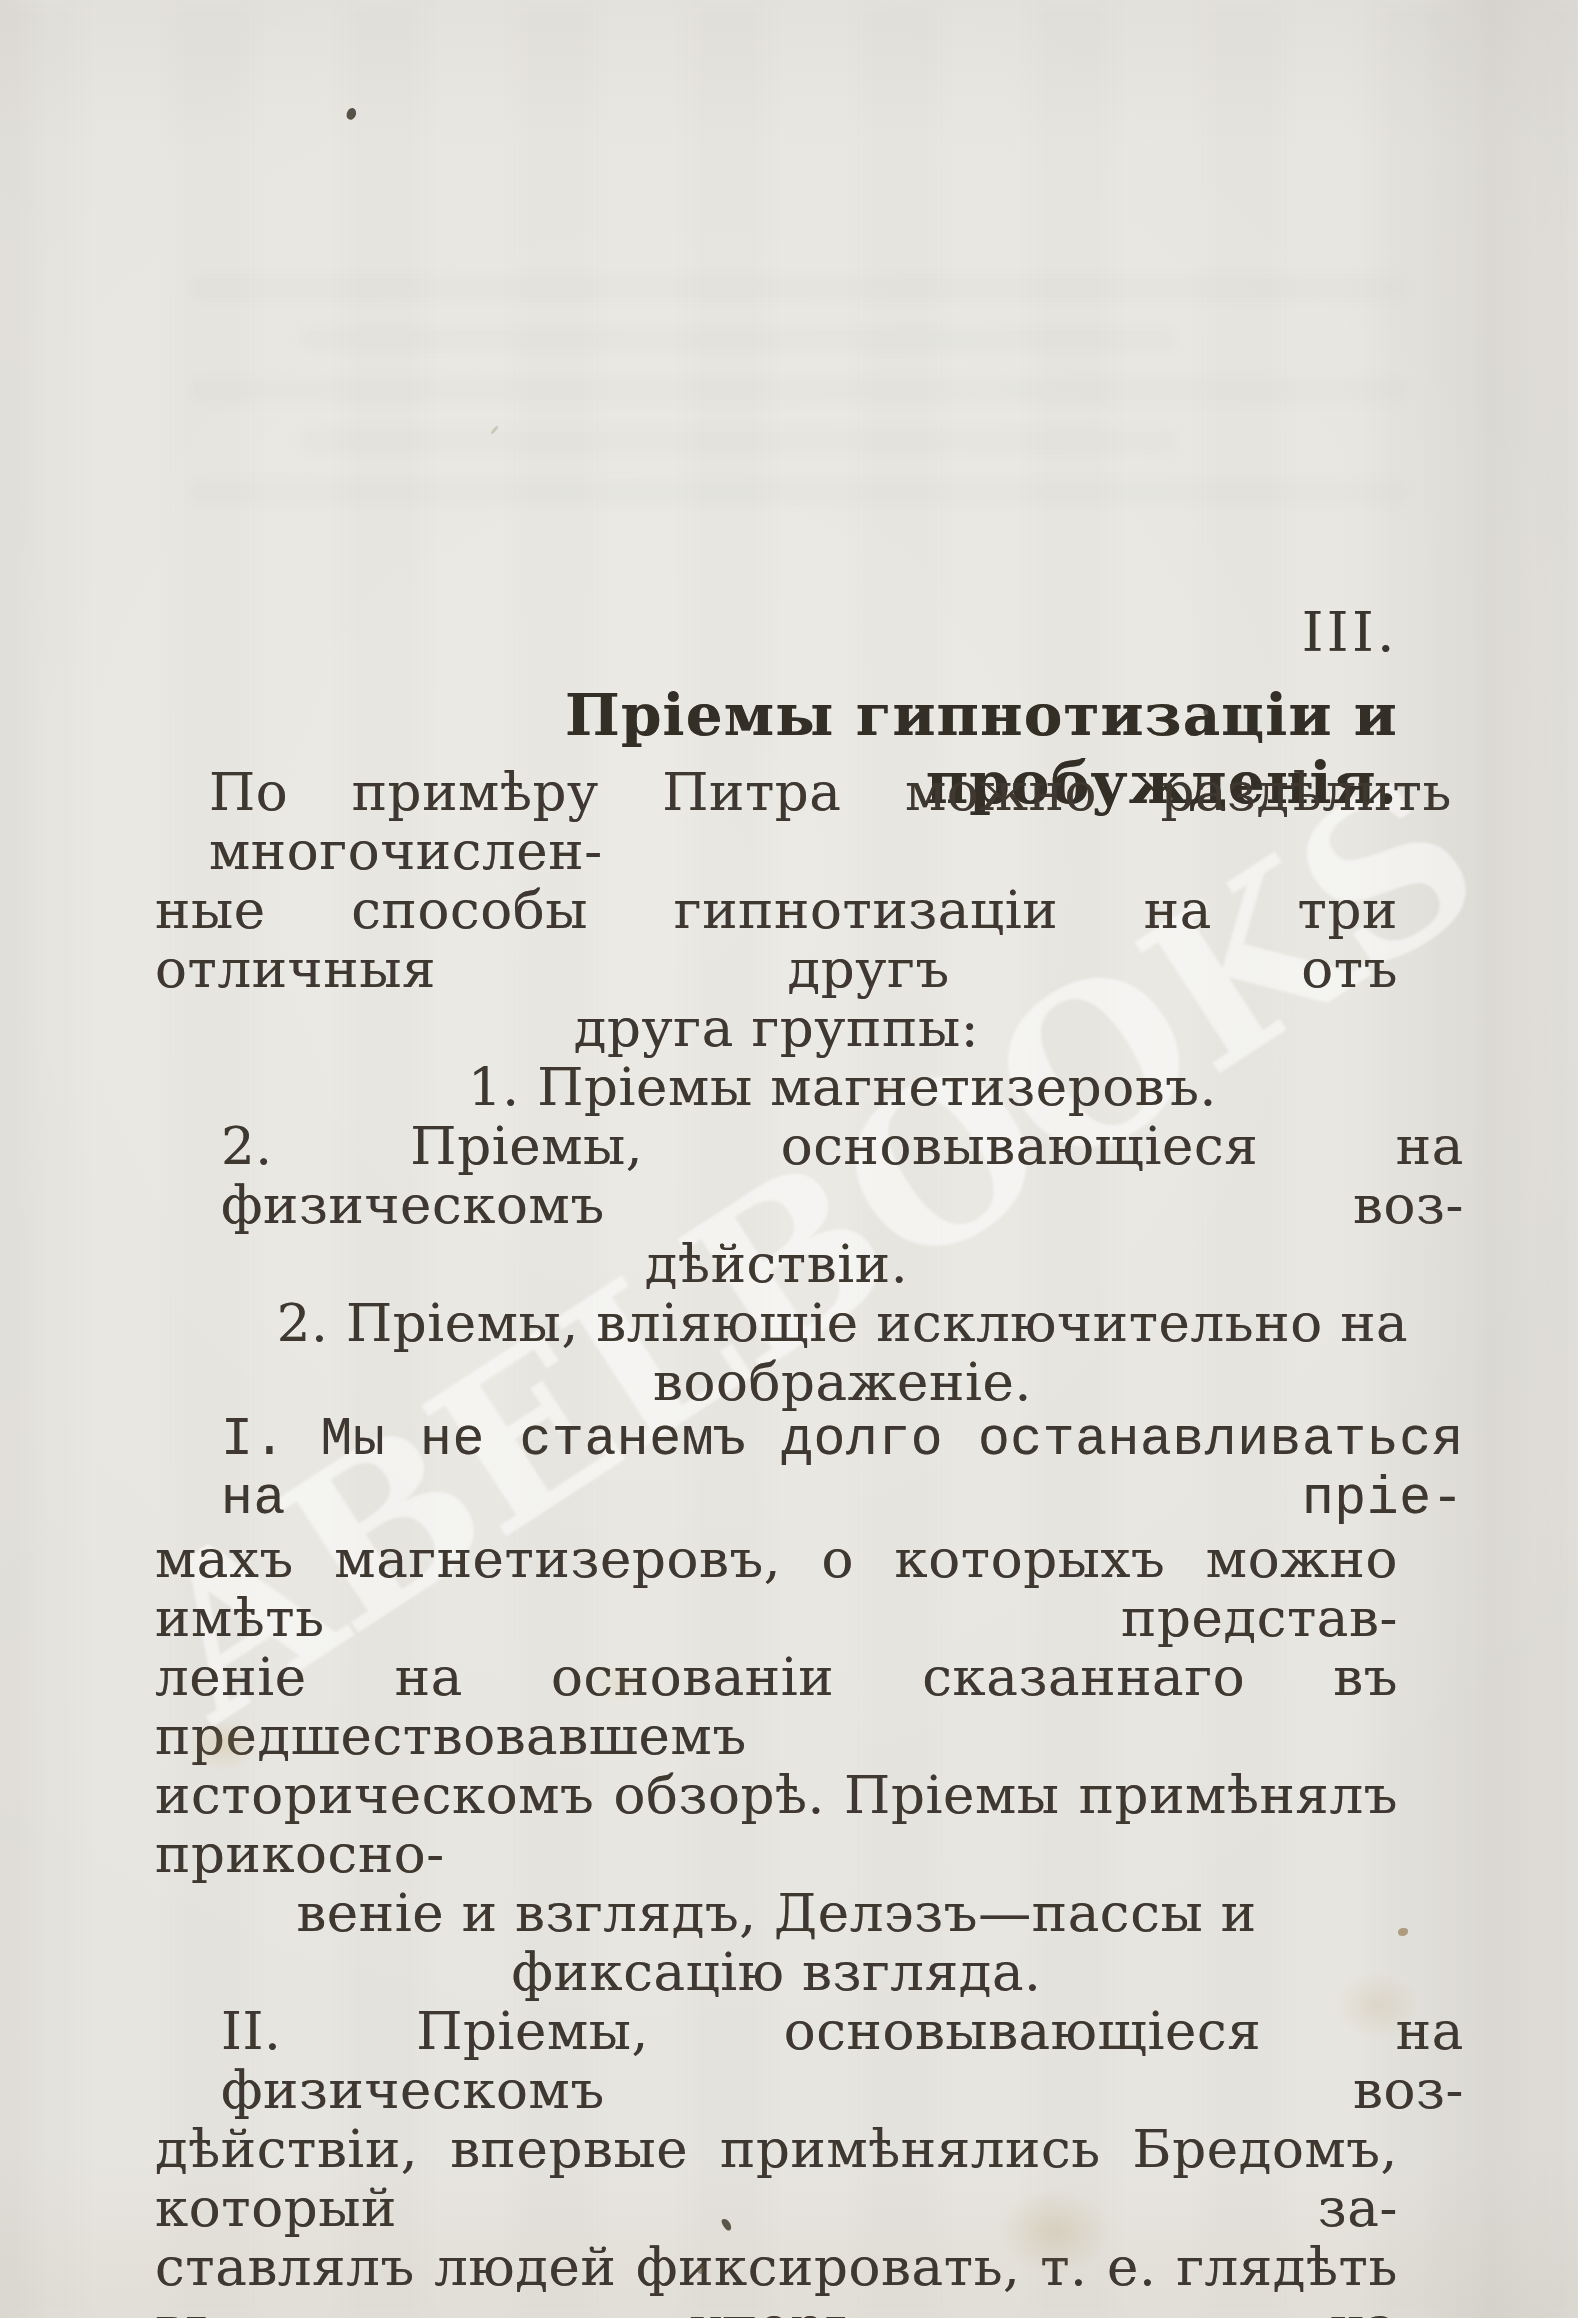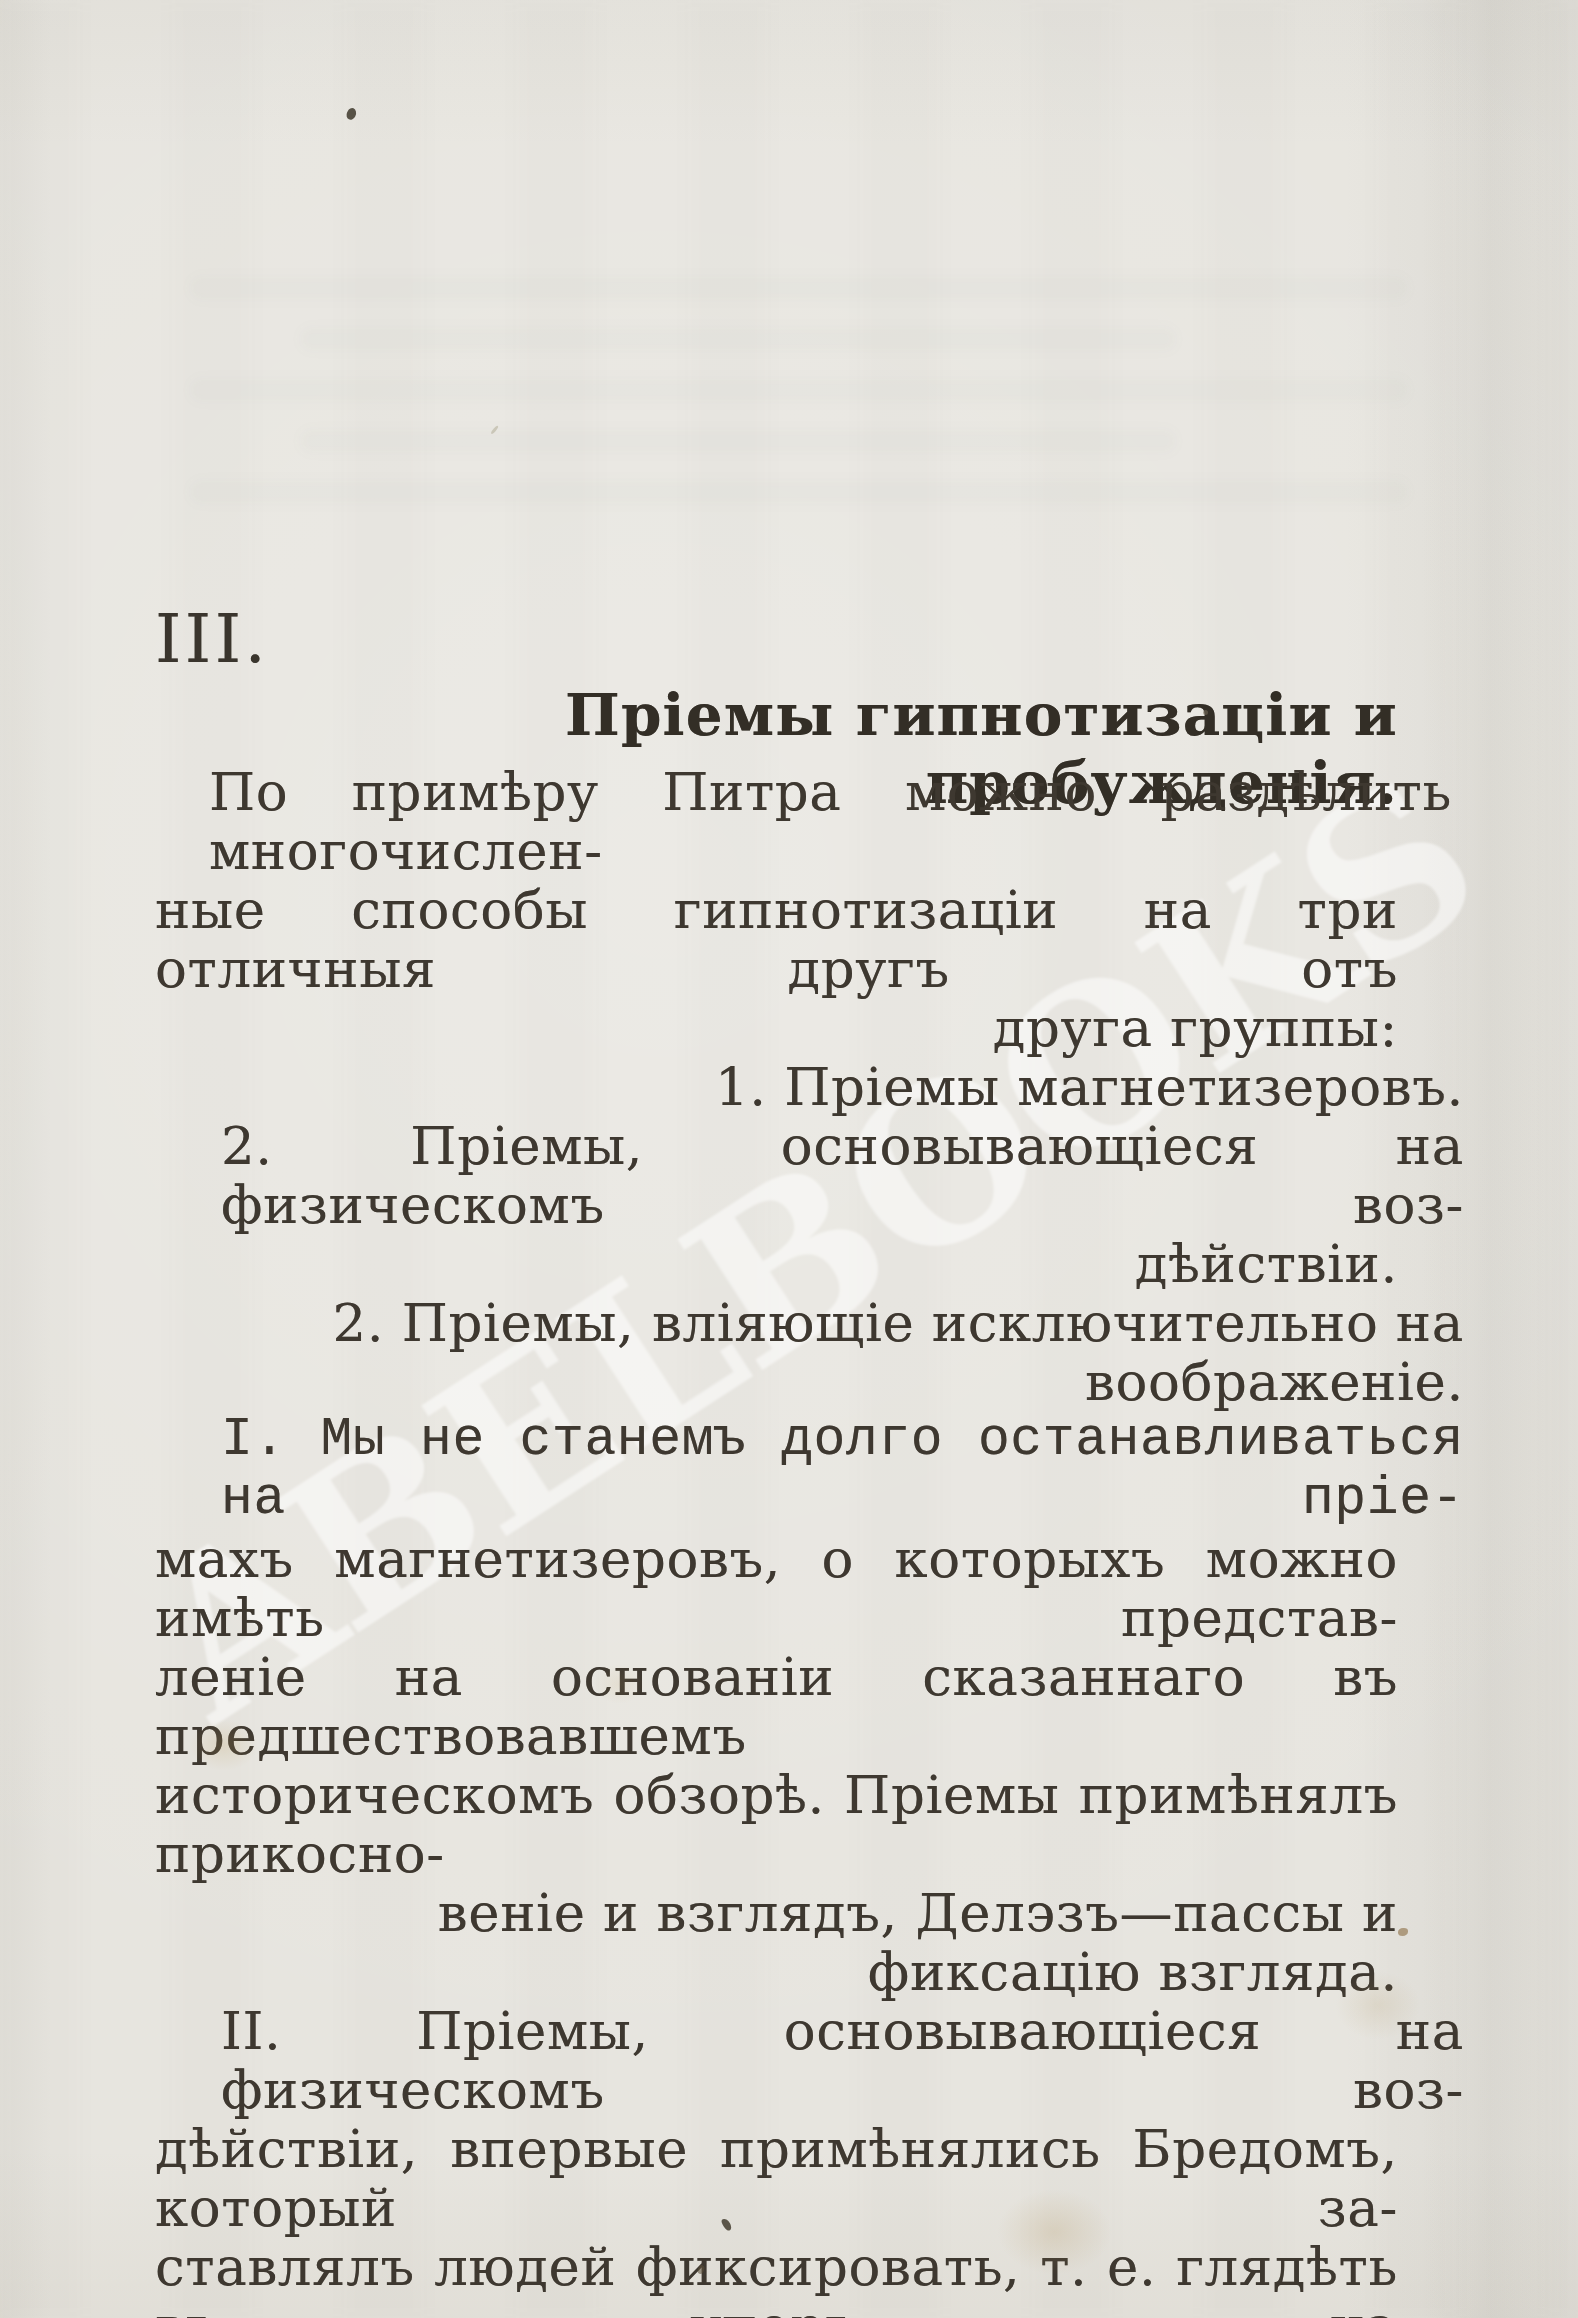--- a/index.html
+++ b/index.html
@@ -41,36 +41,36 @@
     position:absolute;left:811px;top:1249px;
     transform:translate(-50%,-50%) rotate(-33deg);
     font-weight:bold;font-size:213px;letter-spacing:-3.4px;
     color:rgba(255,255,255,.52);
     filter:blur(1.1px);
     white-space:nowrap;pointer-events:none;
   }
   
   .chapter{
     position:absolute;left:155px;top:600px;width:1243px;
-    text-align:left;font-size:67px;letter-spacing:3.4px;
+    text-align:right;font-size:55px;letter-spacing:3.4px;
     color:#3a352d;text-shadow:0 0 0.6px rgba(58,53,45,.55);
   }
   .title{
     position:absolute;left:155px;top:681px;width:1243px;
     text-align:right;font-weight:700;font-size:58px;letter-spacing:1.1px;
     color:#332e26;text-shadow:0 0 0.6px rgba(51,46,38,.6);
   }
   .textblock{
     position:absolute;left:155px;top:762px;width:1243px;
     font-size:53px;line-height:59px;letter-spacing:0.6px;
     color:#3e3830;text-shadow:0 0 0.6px rgba(62,56,48,.5);
   }
   .line{width:100%;}
   .line.just{text-align:justify;text-align-last:justify;}
-  .line.left{text-align:right;}
+  .line.left{text-align:center;}
   
   .stain{position:absolute;border-radius:50%;pointer-events:none;}
   .s-inkdot{left:347px;top:108px;width:9.2px;height:11.5px;background:#433d31;opacity:.88;transform:rotate(25deg);border-radius:45% 55% 50% 50%;}
   .s-yellow1{left:189px;top:1719px;width:69px;height:52px;background:radial-gradient(ellipse at center, rgba(186,156,92,.20), rgba(186,156,92,0) 70%);}
   .s-yellow2{left:997px;top:2189px;width:115px;height:86px;background:radial-gradient(ellipse at center, rgba(180,150,95,.22), rgba(180,150,95,0) 70%);}
   .s-yellow3{left:1335px;top:1971px;width:86px;height:69px;background:radial-gradient(ellipse at center, rgba(175,148,95,.16), rgba(175,148,95,0) 70%);}
   .s-browndot{left:1398px;top:1928px;width:10.3px;height:8px;background:rgba(132,98,52,.55);border-radius:50% 40% 55% 45%;}
   .s-speck1{left:723px;top:2218px;width:7.4px;height:12.6px;background:rgba(58,50,36,.8);border-radius:40% 60% 50% 50%;transform:rotate(-30deg);}
   .s-speck2{left:1203px;top:710px;width:5.2px;height:5.2px;background:rgba(120,112,92,.55);}
   .s-speck3{left:698px;top:2265px;width:5.7px;height:9.2px;background:rgba(92,80,58,.55);border-radius:50%;transform:rotate(20deg);}

